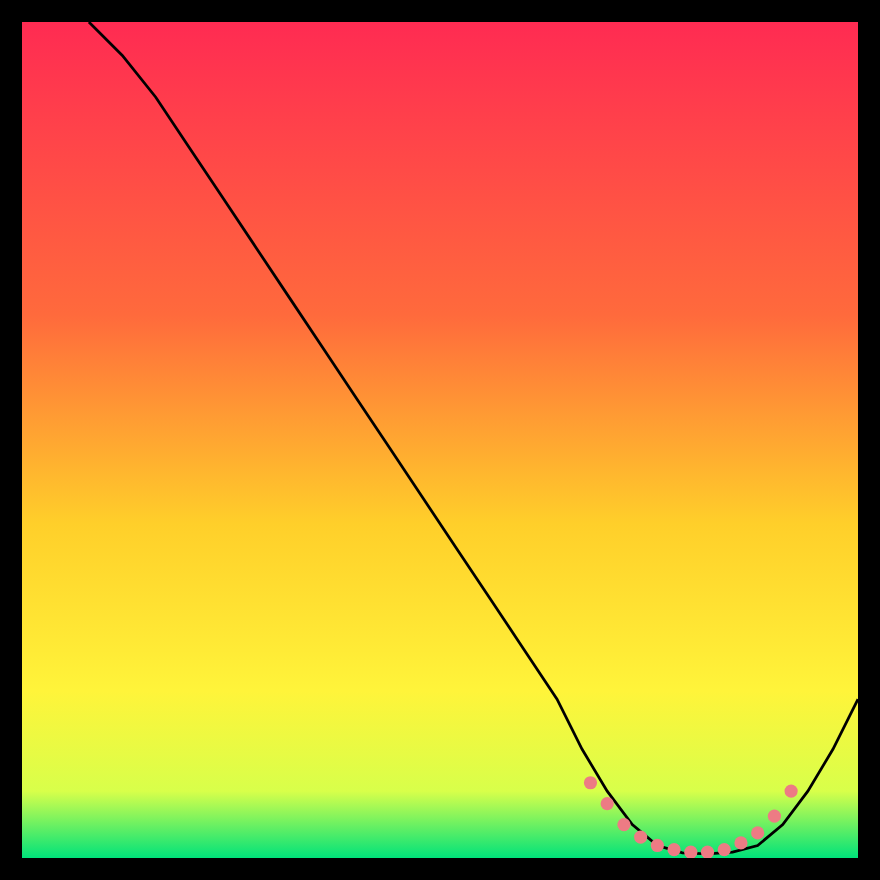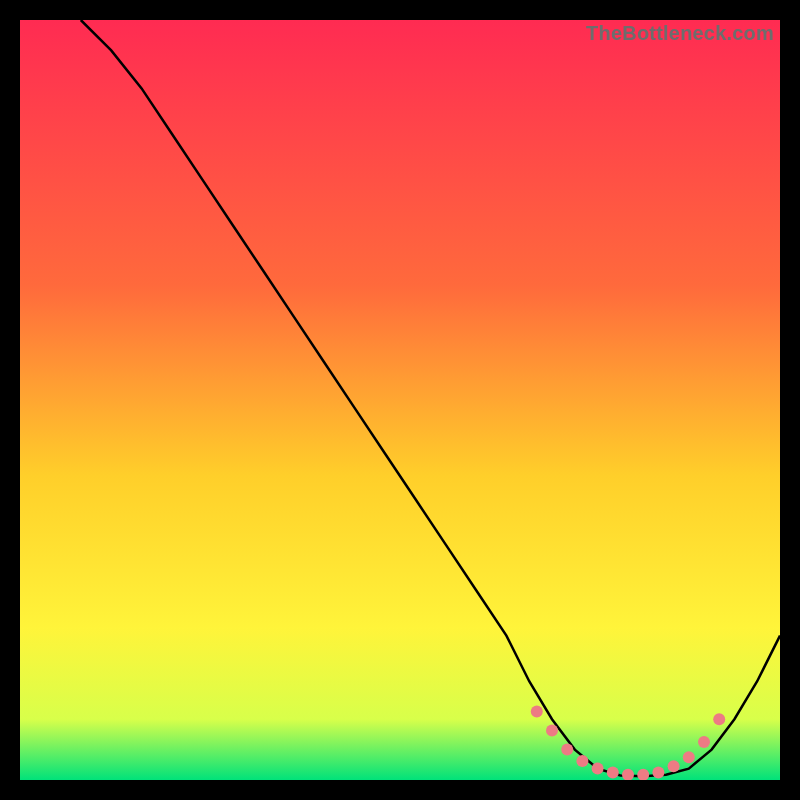--- a/index.html
+++ b/index.html
@@ -71,14 +71,13 @@
         <circle cx="608.0" cy="754.7" r="6" fill="#ed7b84"></circle>
         <circle cx="623.2" cy="754.7" r="6" fill="#ed7b84"></circle>
         <circle cx="638.4" cy="752.4" r="6" fill="#ed7b84"></circle>
         <circle cx="653.6" cy="746.3" r="6" fill="#ed7b84"></circle>
         <circle cx="668.8" cy="737.2" r="6" fill="#ed7b84"></circle>
         <circle cx="684.0" cy="722.0" r="6" fill="#ed7b84"></circle>
         <circle cx="699.2" cy="699.2" r="6" fill="#ed7b84"></circle>
       </g>
   </svg>
 
-  <div class="watermark">TheBottleneck.com</div>
 </div>
 
 </body></html>

